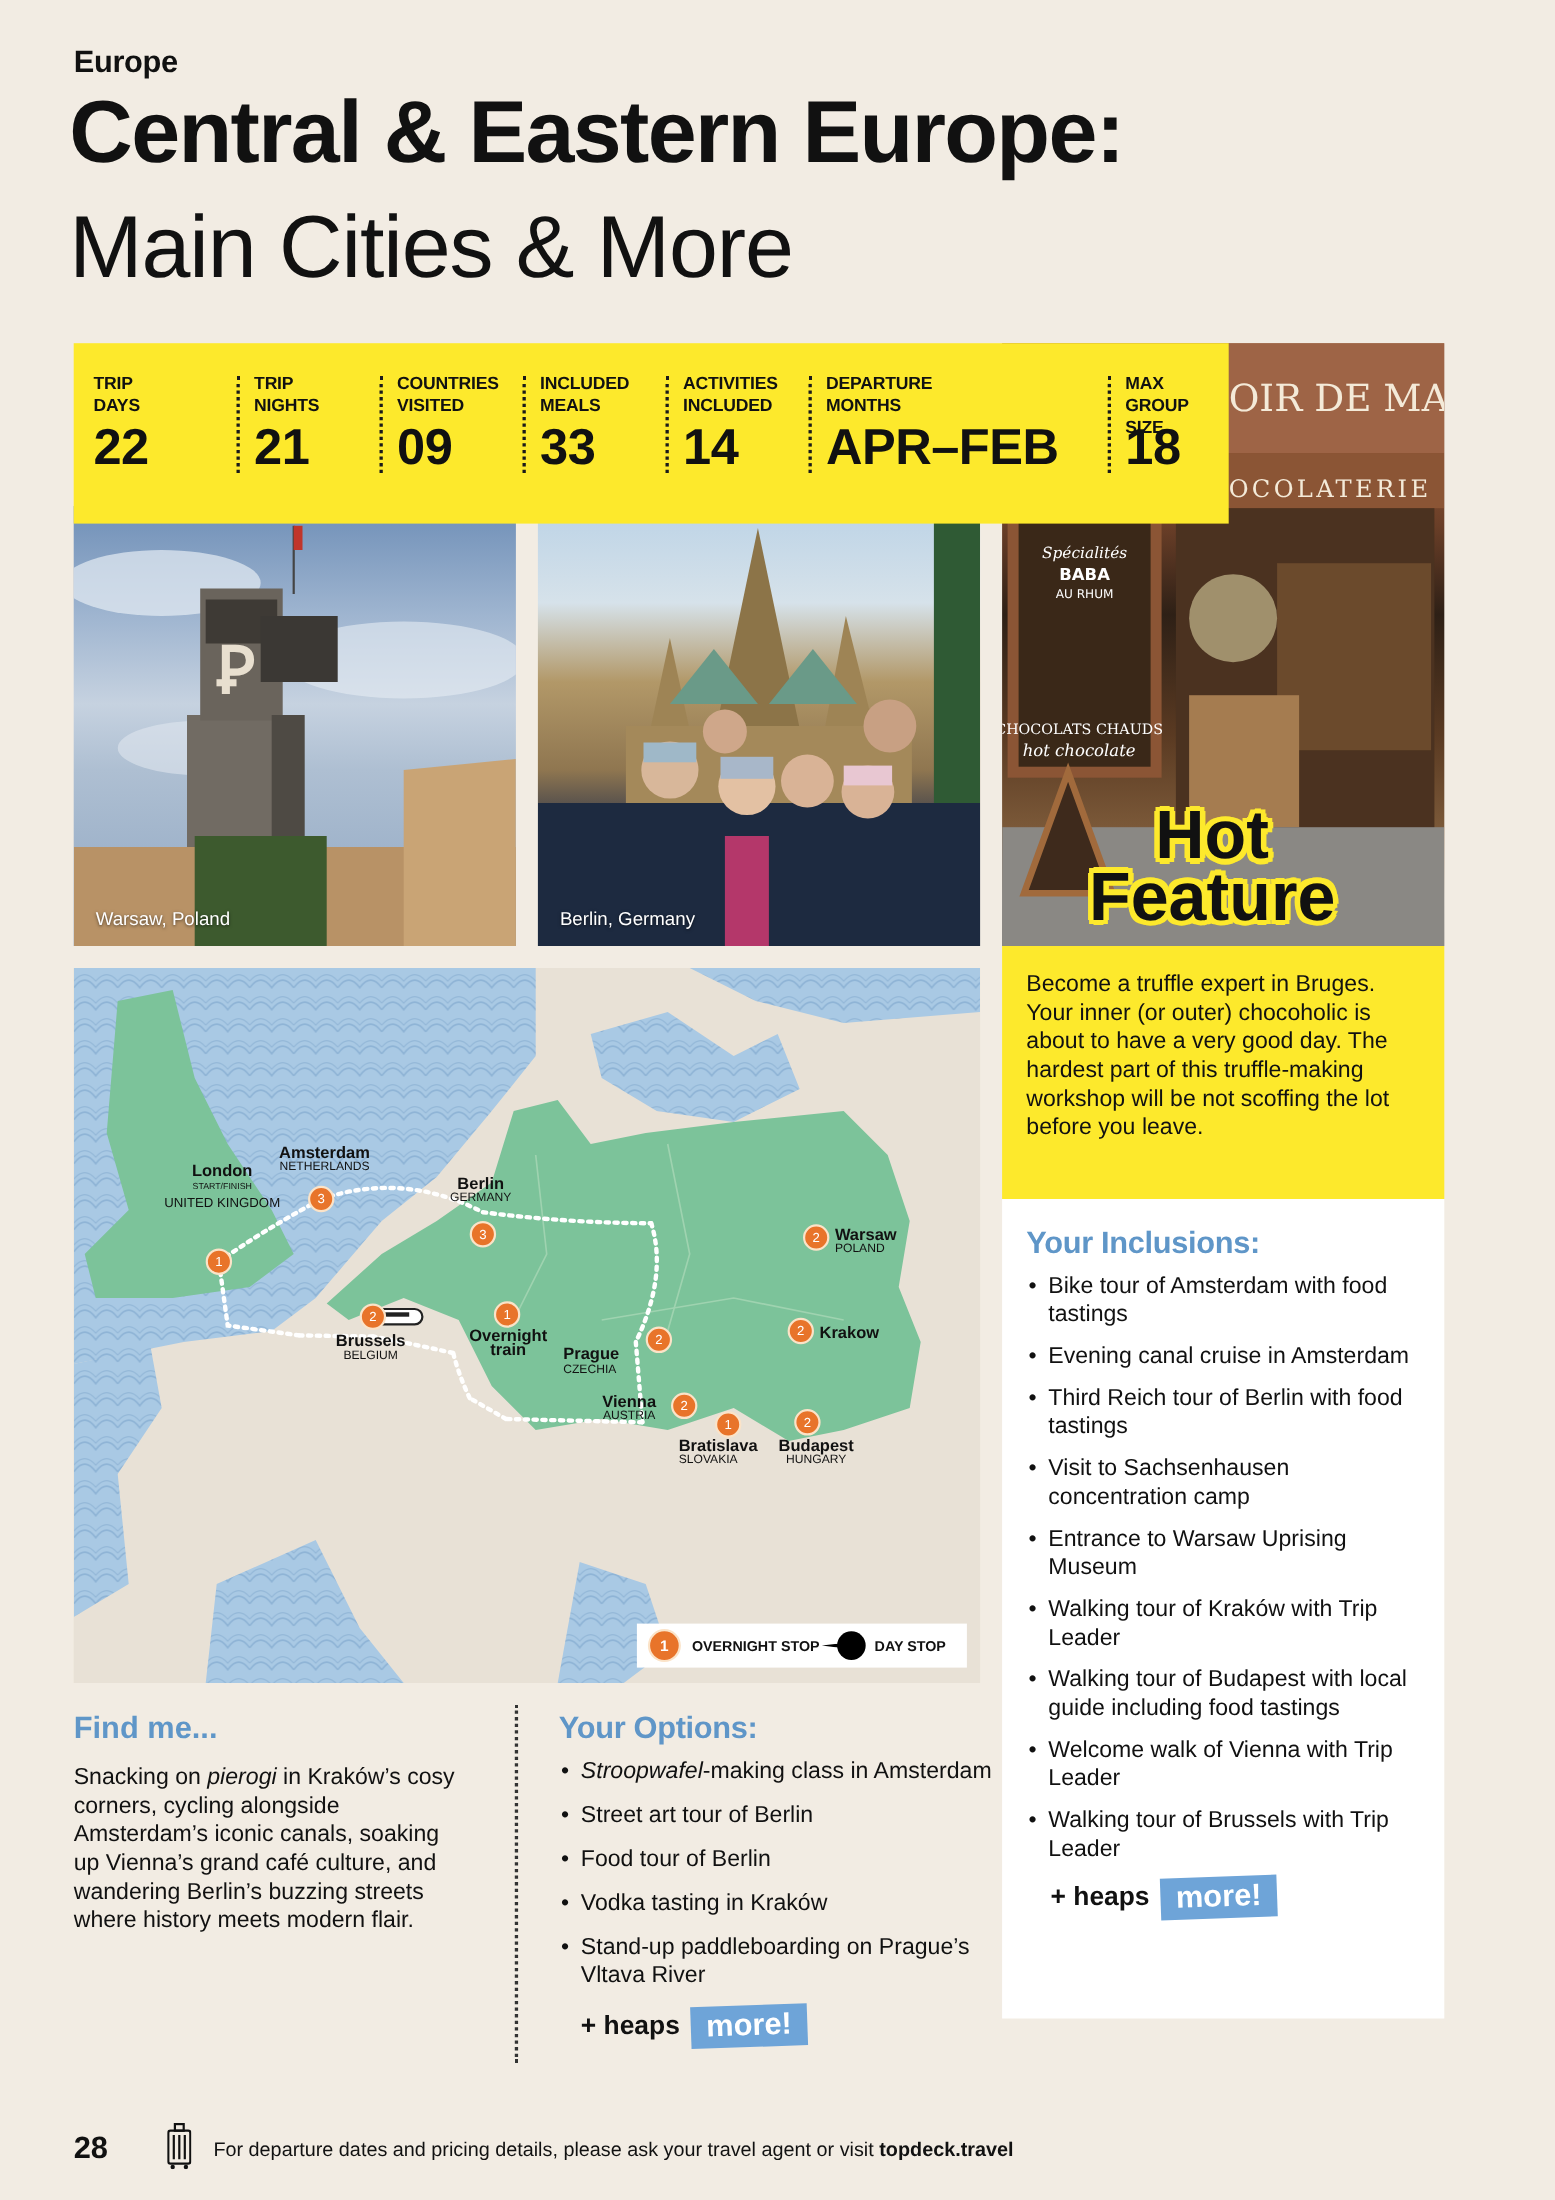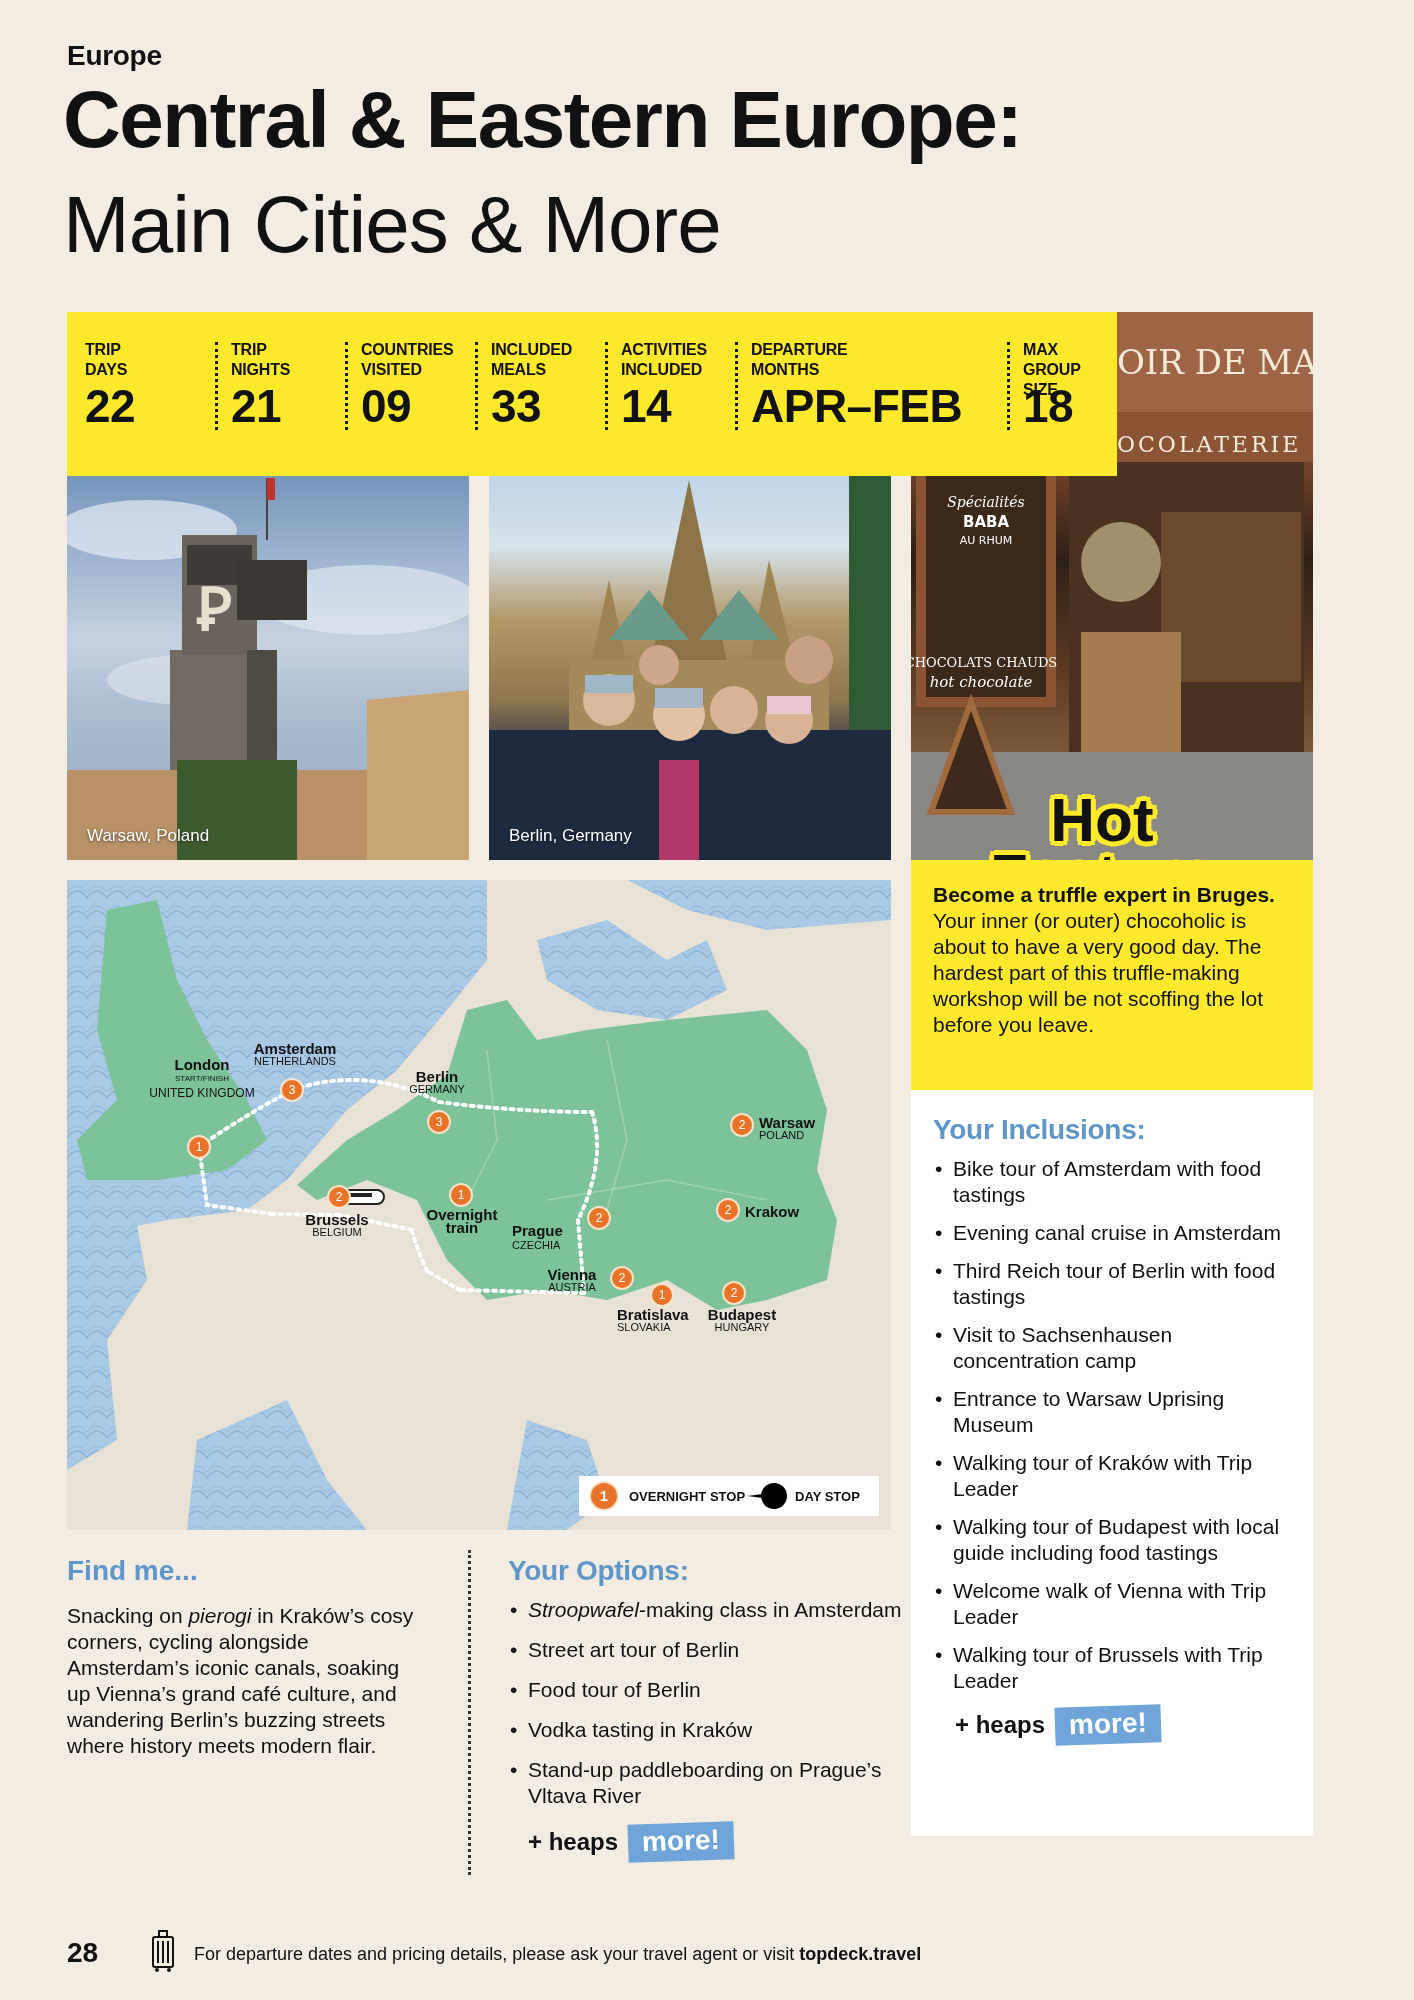--- a/index.html
+++ b/index.html
@@ -41,24 +41,24 @@
 
   .warsaw { left: 67px; top: 460px; width: 402px; height: 400px;
     background: linear-gradient(180deg, #6f8fb7 0%, #9fb5d0 25%, #c6d2e0 45%, #aebfd2 60%, #8fa6c2 100%); }
   .berlin { left: 489px; top: 460px; width: 402px; height: 400px;
     background: linear-gradient(180deg, #bcd3e6 0%, #d6e2ea 22%, #b29868 40%, #8f7650 60%, #28324a 75%, #1a2336 100%); }
 
   .shop { left: 911px; top: 312px; width: 402px; height: 548px;
     background: linear-gradient(180deg, #9a5e3e 0%, #8a5234 18%, #6b3f28 30%, #2e2016 45%, #5a3a22 65%, #7a5838 80%, #8d8a86 92%, #7a7874 100%); }
 
   
-  .hot-label { left: 990px; top: 792px; font-size: 62px; font-weight: 700; line-height: 56px; text-align: center; color: #111;
+  .hot-label { left: 990px; top: 732px; font-size: 62px; font-weight: 700; line-height: 56px; text-align: center; color: #111;
     text-shadow: 0 0 0 #fde92c, 4px 4px 0 #fde92c, -4px -4px 0 #fde92c, 4px -4px 0 #fde92c, -4px 4px 0 #fde92c, 0 5px 0 #fde92c, 0 -5px 0 #fde92c, 5px 0 0 #fde92c, -5px 0 0 #fde92c; }
   .hot-box { left: 911px; top: 860px; width: 402px; height: 230px; background: #fde92c; padding: 22px 22px; font-size: 21px; line-height: 26px; }
-  .hot-box b { font-weight: 700; }
+  .hot-box b { font-weight: 400; }
 
   
   .incl { left: 911px; top: 1090px; width: 402px; height: 745px; background: #fff; padding: 24px 22px 0 22px; }
   .section-h { color: #5f96c8; font-size: 28px; font-weight: 700; letter-spacing: -0.3px; }
   ul.bul { list-style: none; margin-top: 10px; }
   ul.bul li { position: relative; padding-left: 20px; font-size: 21px; line-height: 26px; margin-bottom: 12px; }
   ul.bul li::before { content: "•"; position: absolute; left: 2px; top: 0; }
   .more-row { display: flex; align-items: center; margin-top: 6px; padding-left: 22px; }
   .heaps { font-size: 24px; font-weight: 700; margin-right: 10px; }
   .more-btn { background: #6ea4d8; color: #fff; font-size: 28px; font-weight: 700; padding: 2px 14px 4px; transform: rotate(-2deg); display: inline-block; }

